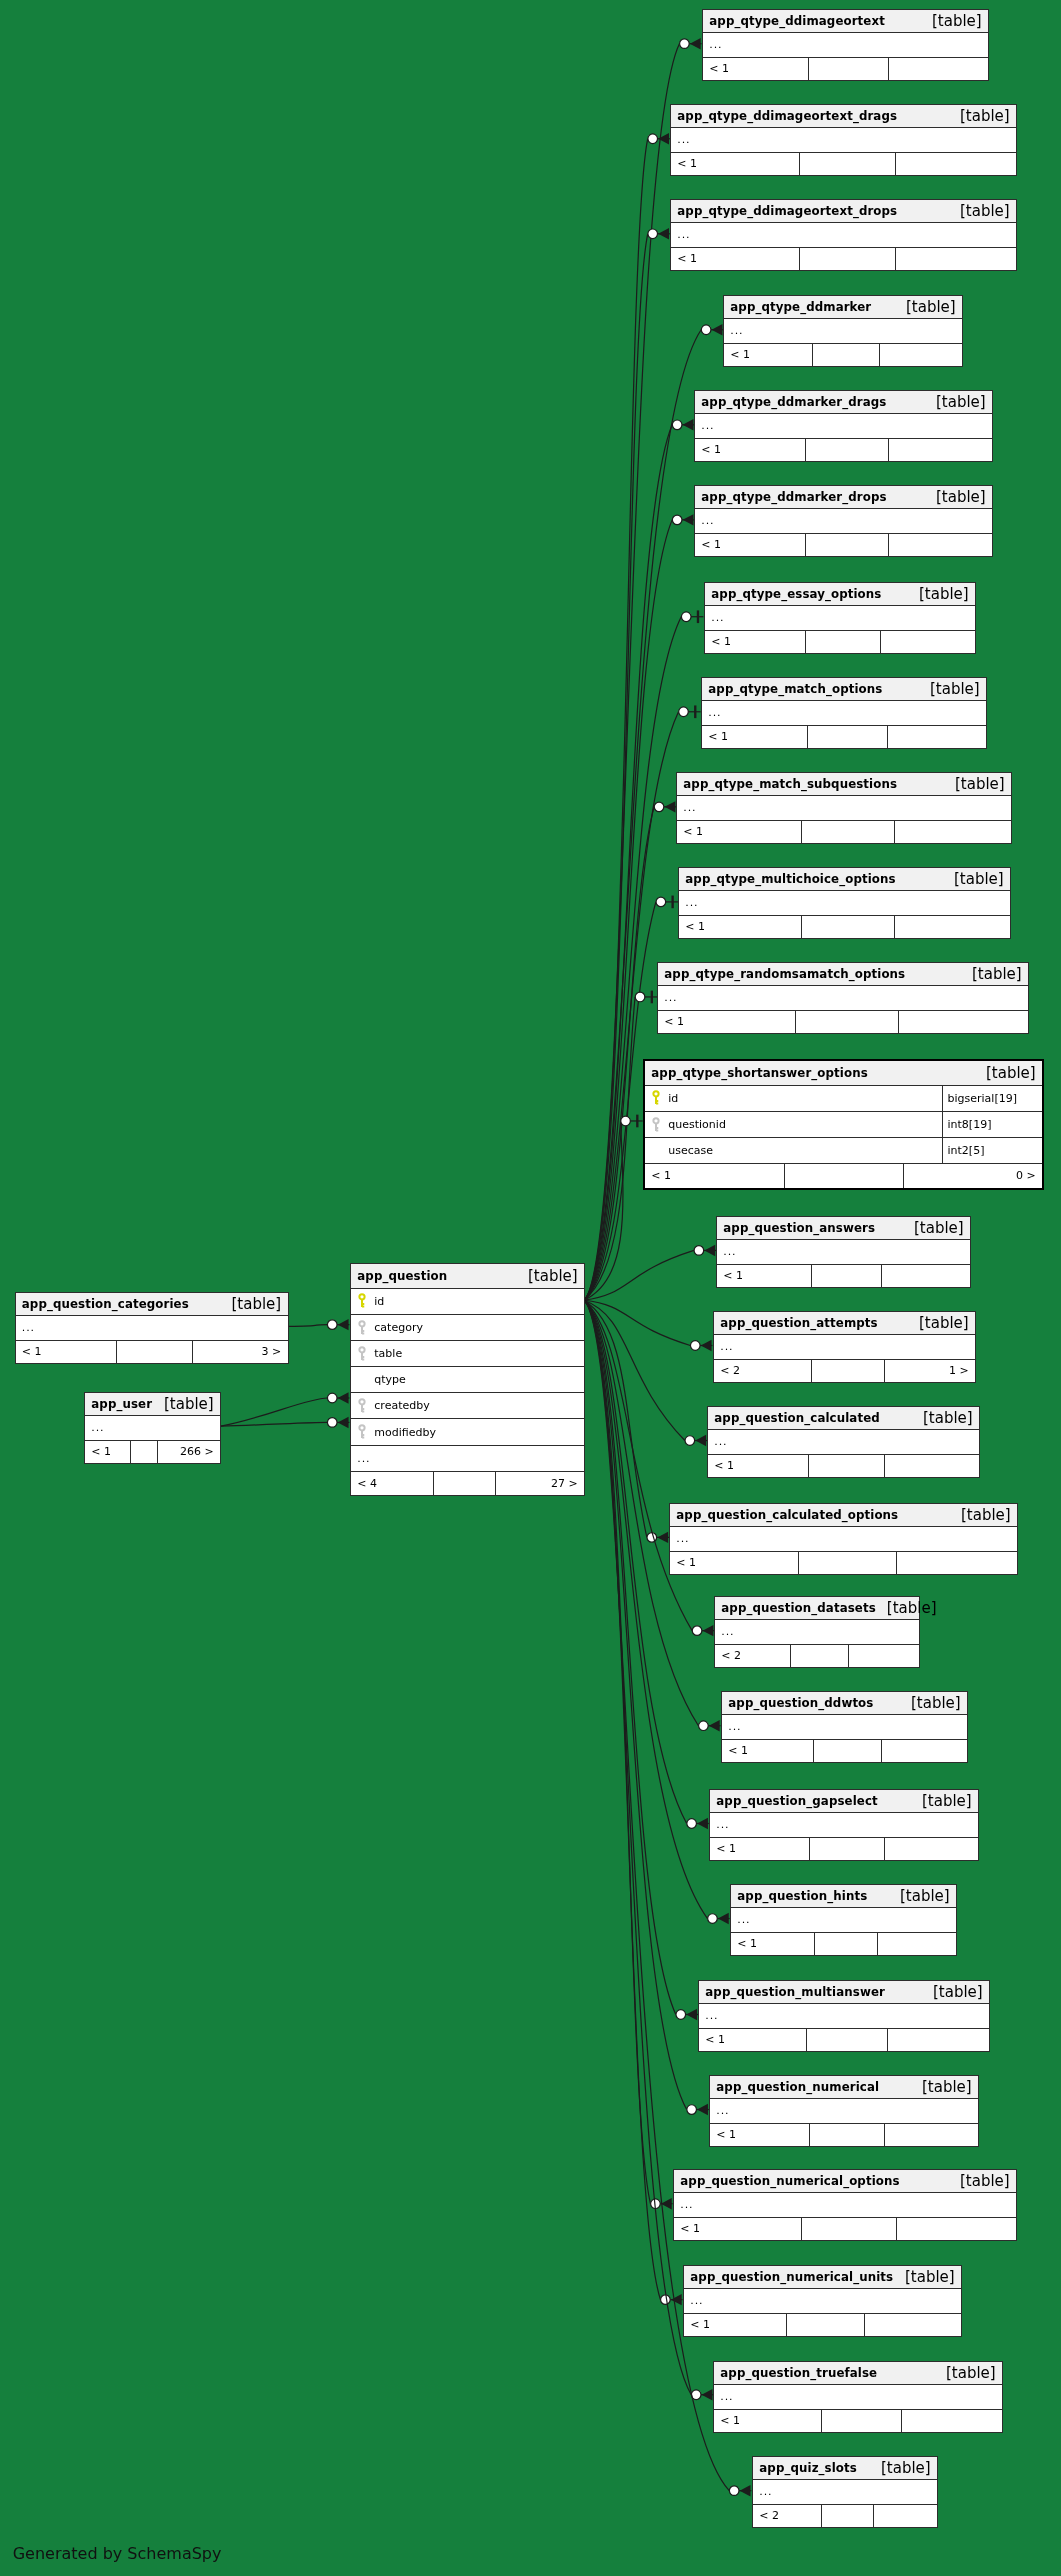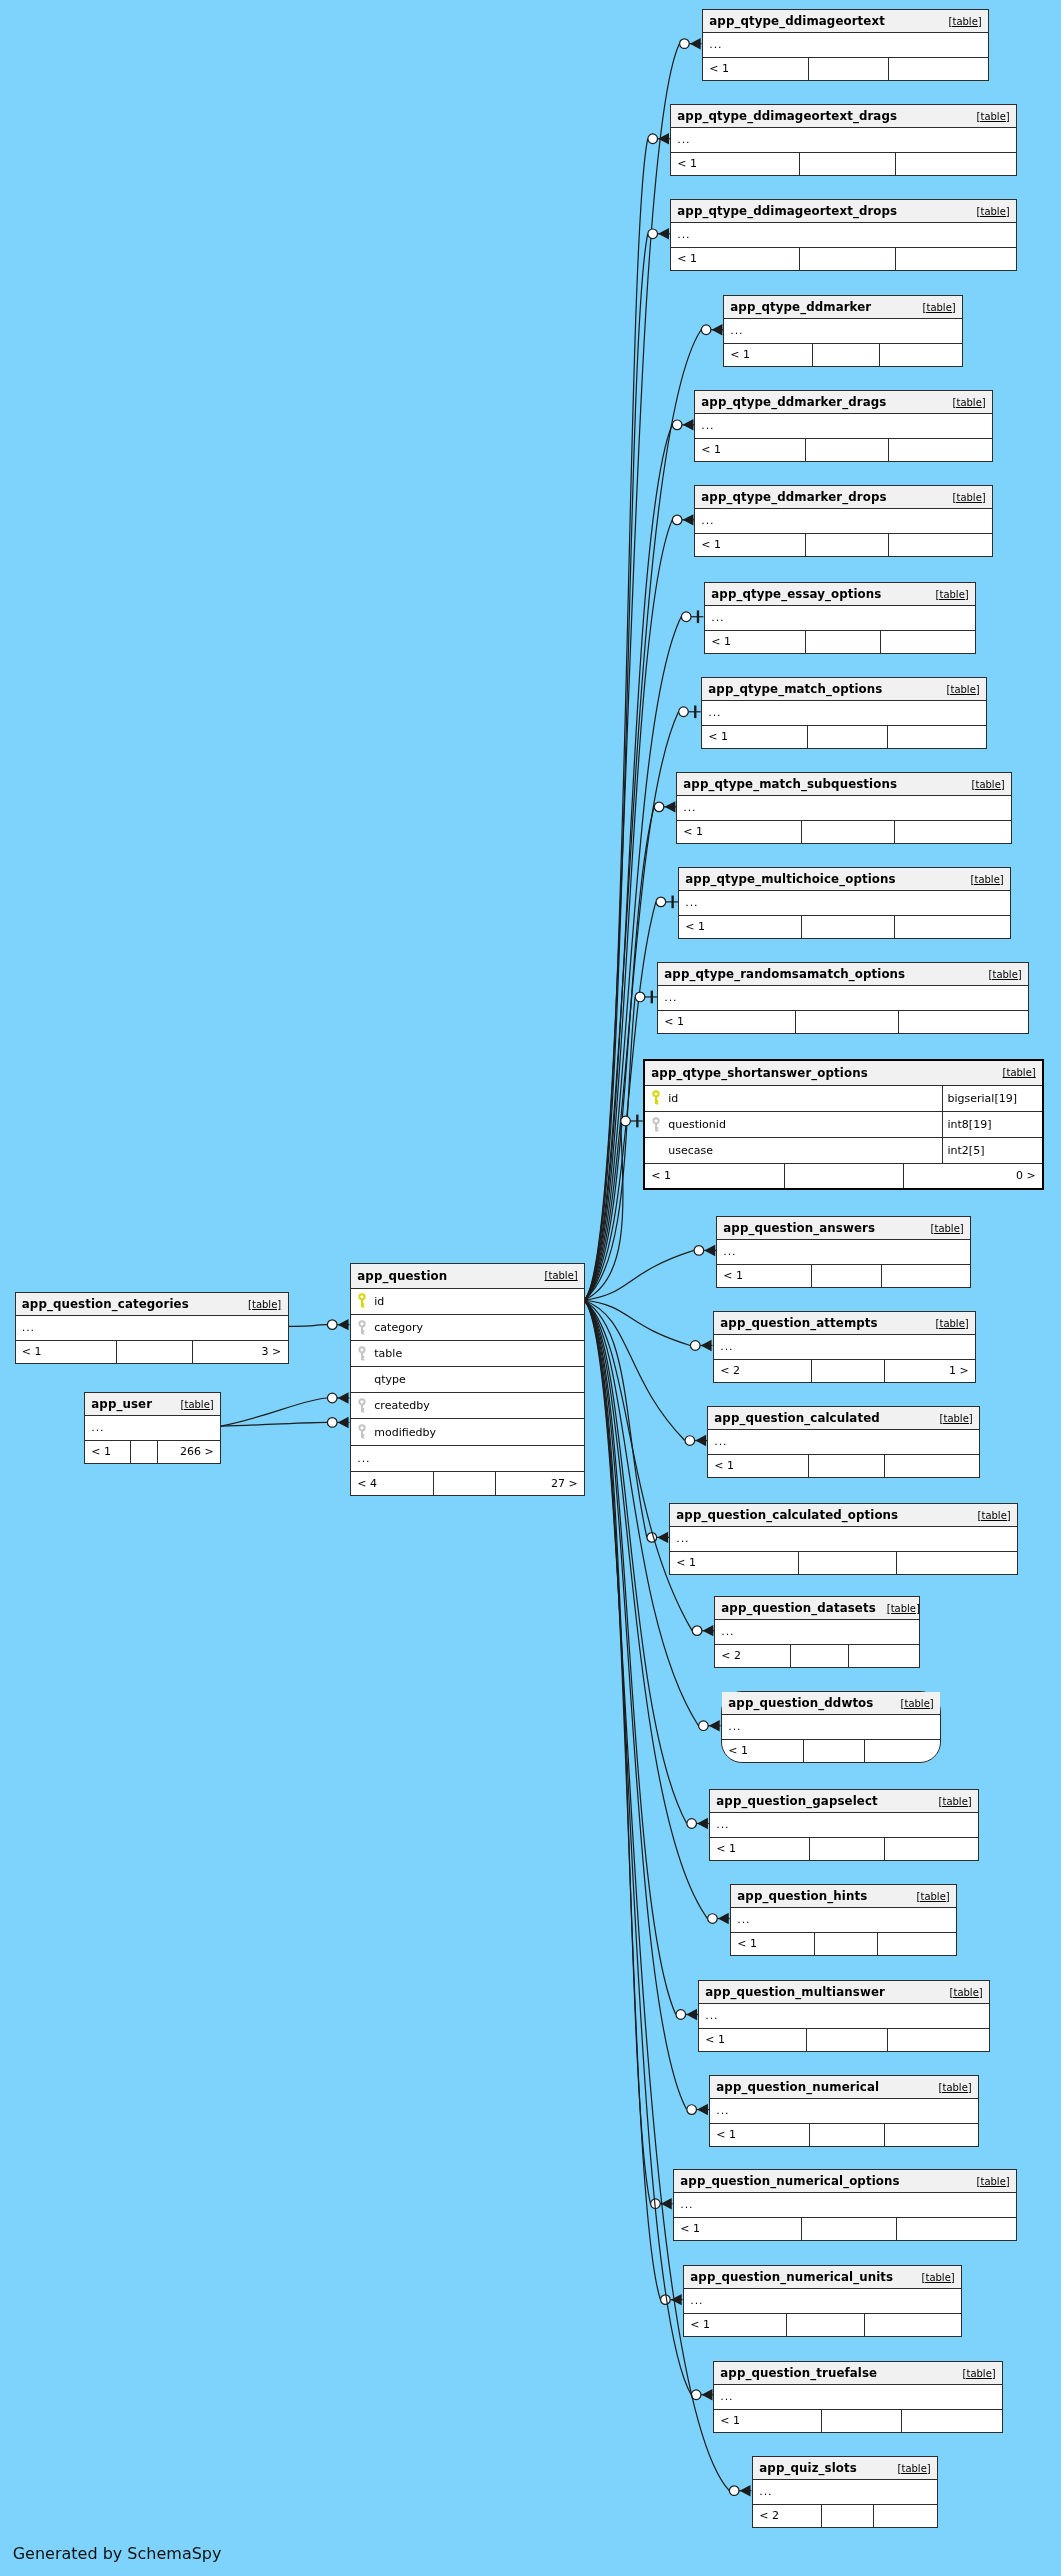--- a/index.html
+++ b/index.html
@@ -1,25 +1,25 @@
 <!DOCTYPE html>
 <html style="font-size:14.5px"><head>
 <meta charset="utf-8">
 <style>
   html,body{margin:0;padding:0;background:#fff;}
-  .canvas{position:relative;width:1061px;height:2576px;background:#7dd3fc;overflow:hidden;
+  .canvas{position:relative;width:1061px;height:2576px;background:#15803d;overflow:hidden;
           font-family:"DejaVu Sans",sans-serif;color:#000;}
   #edges{position:absolute;left:0;top:0;width:1061px;height:2576px;}
   .tbl{position:absolute;background:#fff;border:1.8px solid #2d2d2d;box-sizing:border-box;--rh:22px;}
   .tbl.hl{border:2.7px solid #000;--rh:23.5px;}
   .tbl.center{--rh:23.5px;}
   .hd{display:flex;align-items:center;background:#f1f1f1;border-bottom:1.8px solid #2d2d2d;
       padding:0 6.3px;height:var(--rh);}
   .tname{font-weight:bold;font-size:11.8px;letter-spacing:0.1px;white-space:nowrap;}
-  .badge{margin-left:auto;padding-left:11px;font-weight:normal;font-size:10px;white-space:nowrap;text-decoration:underline;}
+  .badge{margin-left:auto;padding-left:11px;font-weight:normal;font-size:15px;white-space:nowrap;}
   .row{display:flex;align-items:center;border-bottom:0.9px solid #2d2d2d;height:calc(var(--rh) + 2.7px);
        padding:0 0 0 6.3px;font-size:11px;box-sizing:border-box;}
   .row:last-of-type{border-bottom:0.9px solid #2d2d2d;}
   .ell{letter-spacing:0.9px;}
   .ico{width:17px;flex:none;display:flex;align-items:center;}
   .noico{width:17px;flex:none;}
   .cname{flex:1;white-space:nowrap;}
   .ctype{flex:none;width:90px;align-self:stretch;display:flex;align-items:center;
          border-left:0.9px solid #2d2d2d;padding:0 4.5px;font-size:11px;}
   .ft{display:flex;height:var(--rh);font-size:11px;align-items:stretch;}
@@ -404,21 +404,21 @@
         </div>
         <div class="row">
           <span class="ell">...</span>
         </div>
         <div class="ft">
           <div class="fc c1" style="width: 37%;">&lt; 2</div>
           <div class="fc c2" style="width: 28%;"></div>
           <div class="fc c3" style="width: 35%;"></div>
         </div>
       </div>
-      <div class="tbl" style="left: 721px; top: 1691px; width: 220px; border-radius: 21px;">
+      <div class="tbl" style="left: 721px; top: 1691px; width: 247px;">
         <div class="hd">
           <span class="tname">app_question_ddwtos</span>
           <span class="badge">[table]</span>
         </div>
         <div class="row">
           <span class="ell">...</span>
         </div>
         <div class="ft">
           <div class="fc c1" style="width: 37%;">&lt; 1</div>
           <div class="fc c2" style="width: 28%;"></div>

